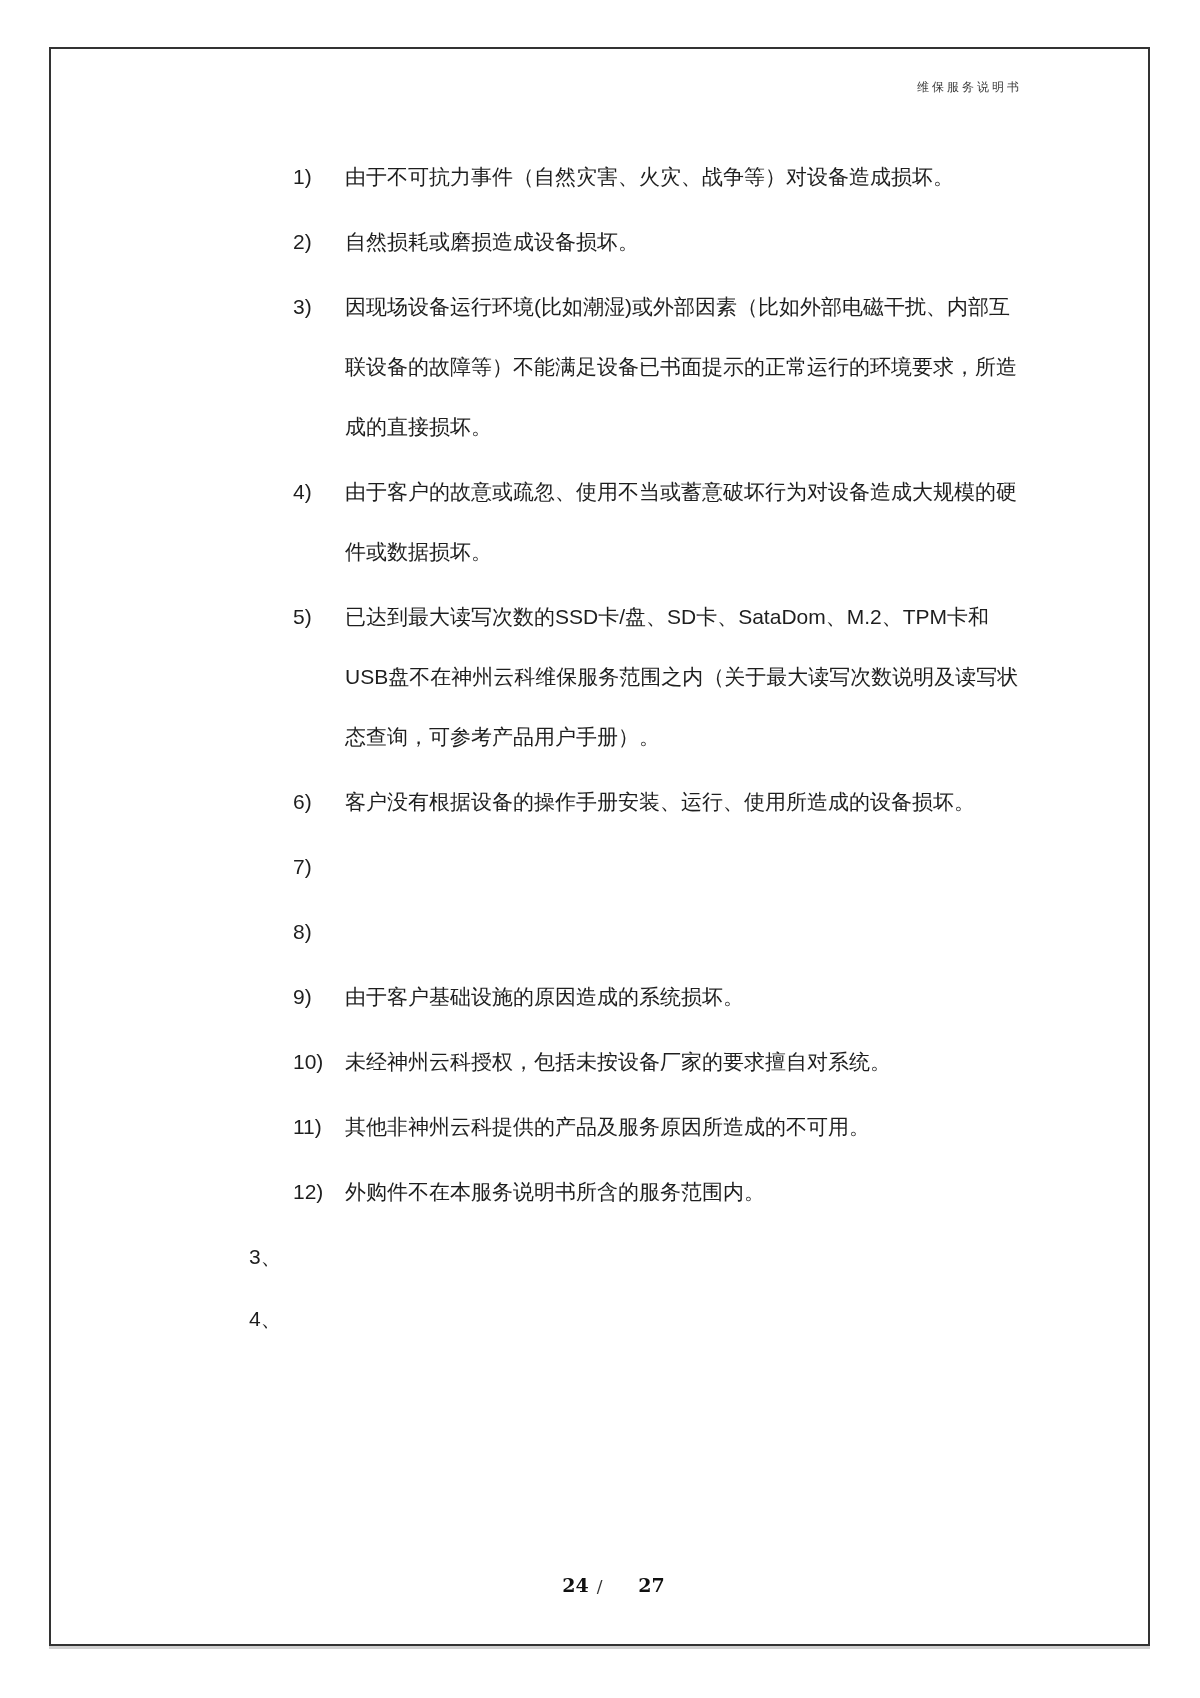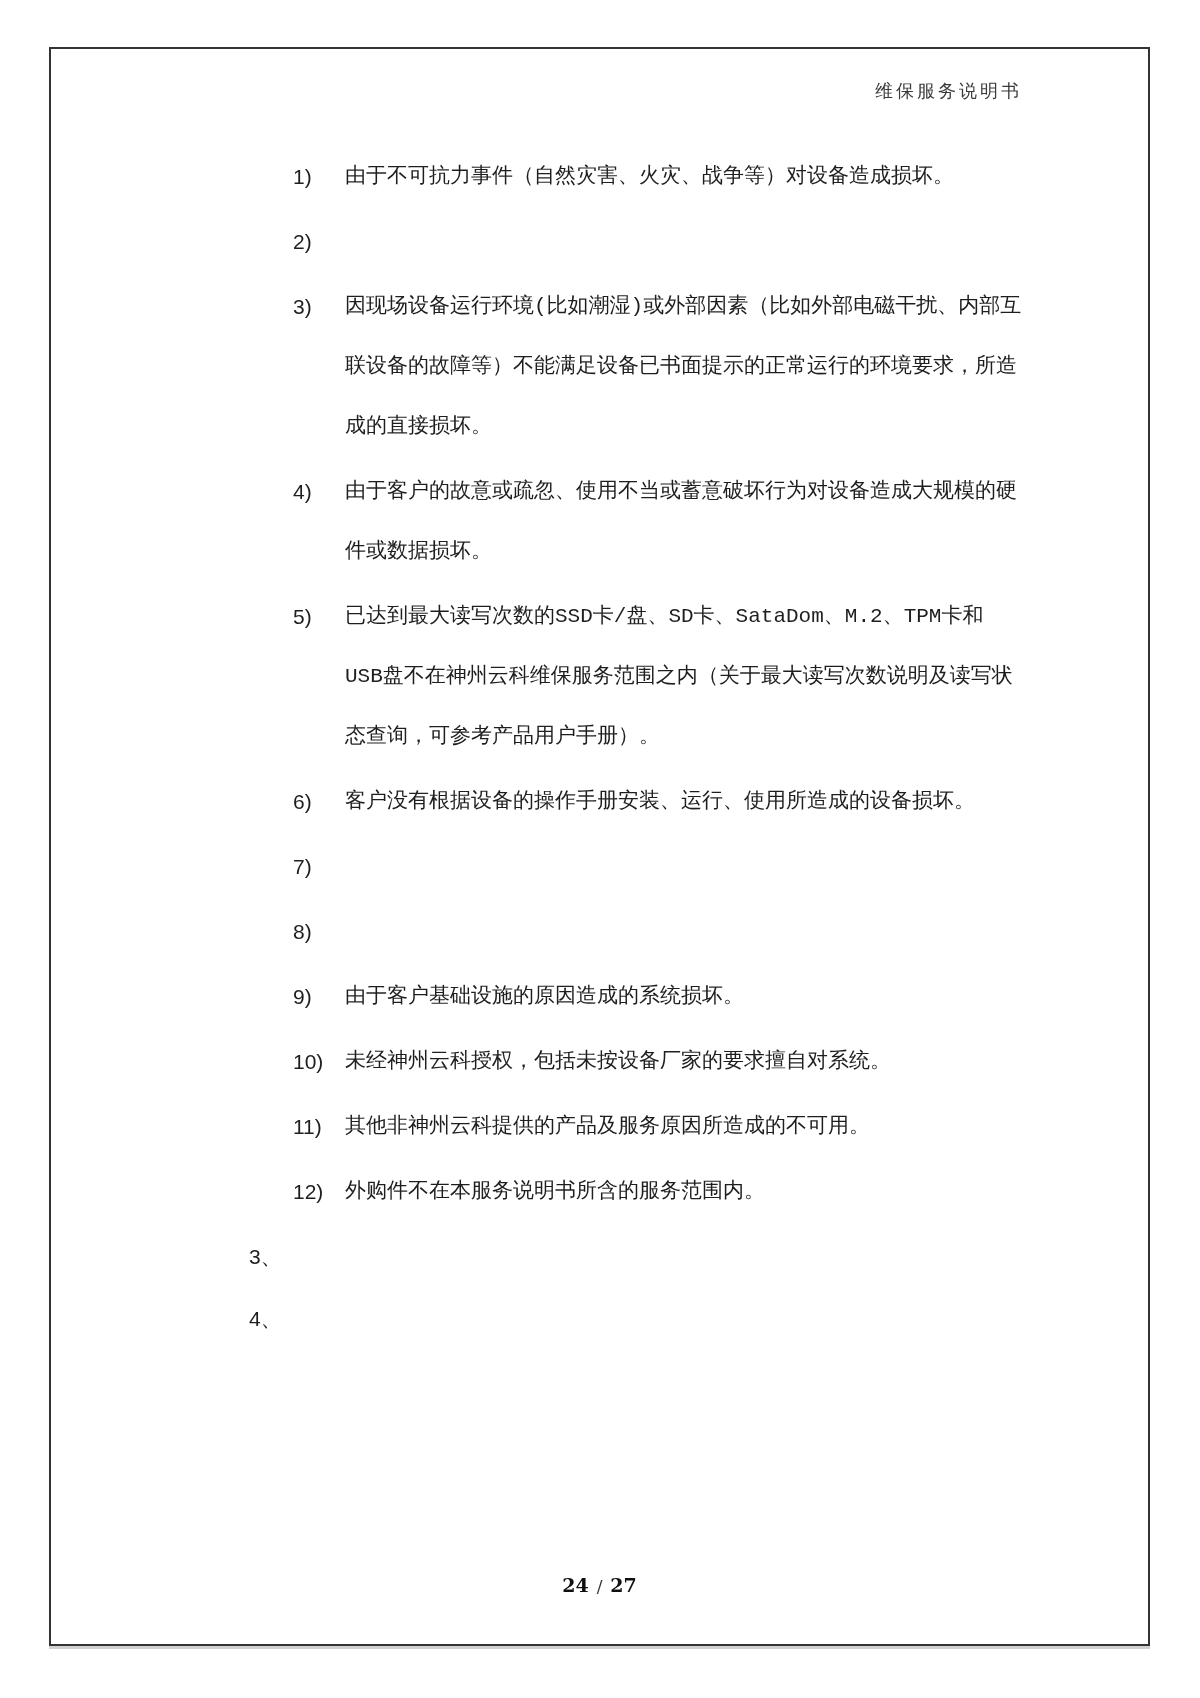--- a/index.html
+++ b/index.html
@@ -16,52 +16,52 @@
     width: 1101px; height: 1599px;
     border: 2px solid #333333;
     box-shadow: 0 3px 0 rgba(0,0,0,0.18);
     background: #ffffff;
     box-sizing: border-box;
   }
   .header {
     position: absolute;
     top: 30px; right: 126px;
     font-family: "DejaVu Serif", "Liberation Serif", serif;
-    font-size: 18px;
+    font-size: 12px;
     letter-spacing: 3px;
     color: #3a3a3a;
     white-space: nowrap;
   }
   .content {
     position: absolute;
     left: 242px; top: 98px;
     width: 760px;
   }
   .row {
     display: flex;
     font-size: 21px;
     line-height: 60px;
     color: #1e1e1e;
     margin-bottom: 5px;
   }
   .row .num { flex: none; width: 52px; }
-  .row .txt { white-space: pre; font-family: Liberation Mono, monospace; }
+  .row .txt { white-space: pre; }
   .clauses .row { margin-left: -44px; margin-bottom: 2px; }
   .clauses .row .num { width: 53px; }
   .footer {
     position: absolute;
     left: 0; width: 100%;
     top: 1525px;
     text-align: center;
     font-family: "DejaVu Serif", "Liberation Serif", serif;
     font-size: 19px;
     color: #101010;
     white-space: nowrap;
   }
-  .footer .pg { font-weight: 700; }
+  .footer .pg { font-weight: 700; margin-left: 28px; }
   .footer .sep {
     display: inline-block;
     margin: 0 8px;
     font-size: 17px;
     color: #333333;
   }
 </style>
 </head>
 <body>
 
@@ -75,20 +75,21 @@
 
     <div>
 
         <div class="row">
           <span class="num">1)</span>
           <span class="txt">由于不可抗力事件（自然灾害、火灾、战争等）对设备造成损坏。</span>
         </div>
 
         <div class="row">
           <span class="num">2)</span>
+          <span class="txt">自然损耗或磨损造成设备损坏。</span>
         </div>
 
         <div class="row">
           <span class="num">3)</span>
           <span class="txt">因现场设备运行环境(比如潮湿)或外部因素（比如外部电磁干扰、内部互
 联设备的故障等）不能满足设备已书面提示的正常运行的环境要求，所造
 成的直接损坏。</span>
         </div>
 
         <div class="row">

